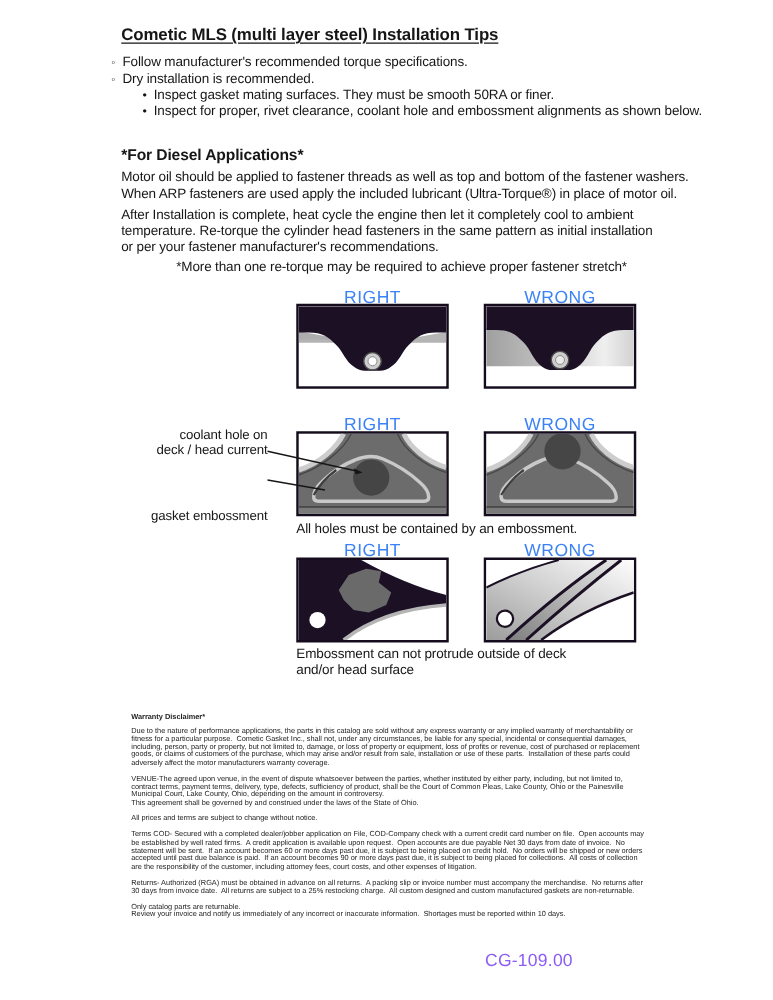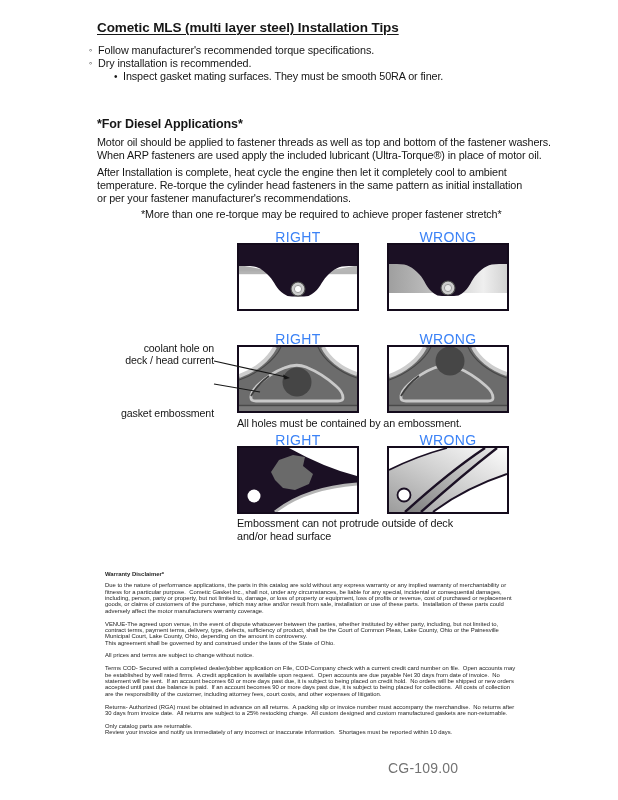--- a/index.html
+++ b/index.html
@@ -29,21 +29,21 @@
   .diag { width:122px; height:68px; border:2px solid #140b1c; box-sizing:border-box; background:#fff; }
   .diag svg { display:block; width:100%; height:100%; }
   .caption { font-size:10.8px; letter-spacing:-0.1px; line-height:12.6px; }
 
   .side-label { width:114px; text-align:right; font-size:10.6px; line-height:11.6px; letter-spacing:-0.1px; }
 
   .fineprint { width:420px; font-size:5.9px; line-height:6.35px; letter-spacing:0; color:#1d1d1d; }
   .fineprint p { margin:0 0 6.5px 0; white-space:pre; }
   .fineprint .fp-head { font-weight:bold; margin-bottom:5px; }
 
-  .footer-num { font-size:14px; letter-spacing:0.2px; color:#737373; }
+  .footer-num { font-size:14px; letter-spacing:0.2px; color:#8b5cf6; }
 
   
   .ink-dark { fill:#1b1024; }
   .stroke-ink { stroke:#1b1024; fill:none; }
 </style>
 </head>
 <body>
 
 <div class="page">
 
@@ -54,20 +54,24 @@
       <span class="glyph open"></span>
       <span>Follow manufacturer's recommended torque specifications.</span>
     </div>
     <div class="b-row">
       <span class="glyph open"></span>
       <span>Dry installation is recommended.</span>
     </div>
     <div class="b-row sub">
       <span class="glyph full"></span>
       <span>Inspect gasket mating surfaces.  They must be smooth 50RA or finer.</span>
+    </div>
+    <div class="b-row sub">
+      <span class="glyph full"></span>
+      <span>Inspect for proper, rivet clearance, coolant hole and embossment alignments as shown below.</span>
     </div>
   </div>
 
   <div class="abs h2" style="left:97px; top:117px;">*For Diesel Applications*</div>
   <div class="abs body-text pre" style="left:97px; top:136px;">Motor oil should be applied to fastener threads as well as top and bottom of the fastener washers.
 When ARP fasteners are used apply the included lubricant (Ultra-Torque®) in place of motor oil.</div>
   <div class="abs body-text pre" style="left:97px; top:166px;">After Installation is complete, heat cycle the engine then let it completely cool to ambient
 temperature. Re-torque the cylinder head fasteners in the same pattern as initial installation
 or per your fastener manufacturer's recommendations.</div>
   <div class="abs body-text pre" style="left:97px; top:208px;margin-left:44px;">*More than one re-torque may be required to achieve proper fastener stretch*</div>

